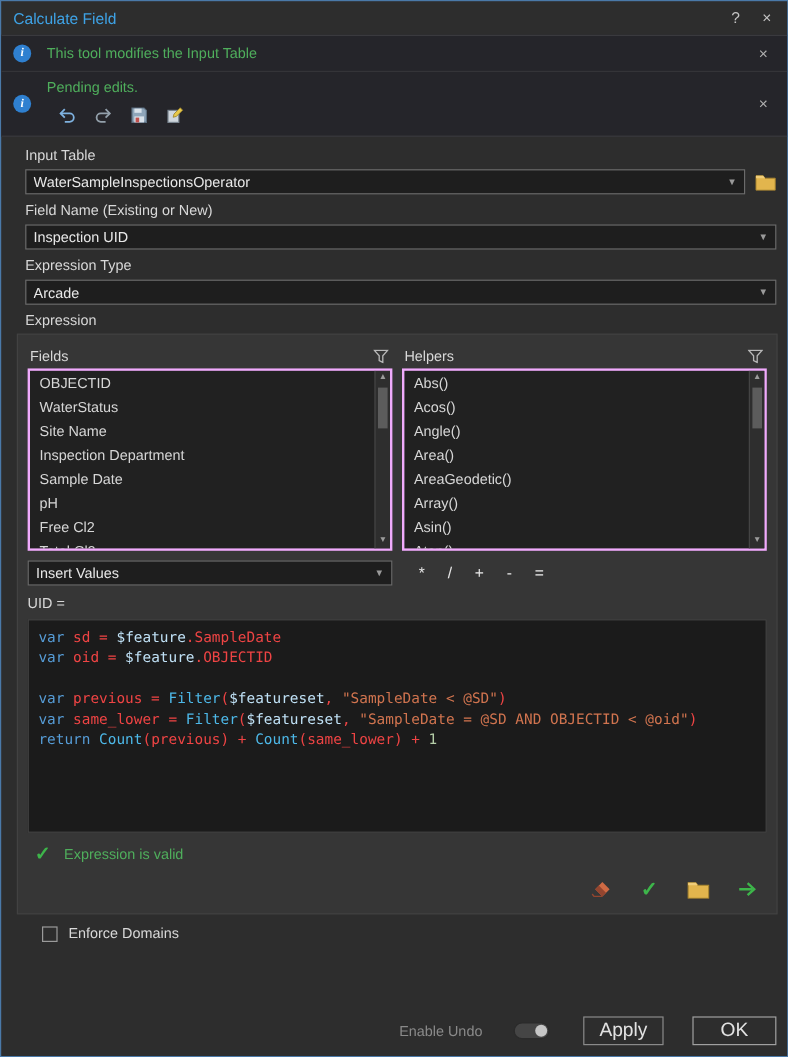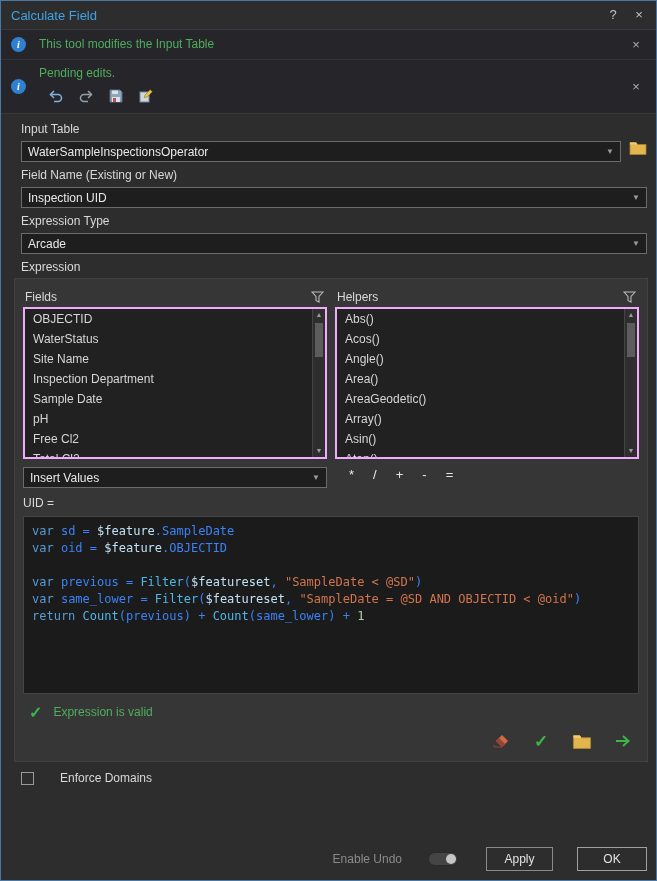--- a/index.html
+++ b/index.html
@@ -22,21 +22,21 @@
   .banner-close{margin-left:auto;color:#b0b0b0;width:20px;text-align:center;cursor:pointer;font-size:13px}
   .banner2{align-items:center;padding:6px 10px}
   .banner2-content{margin-left:13px;flex:1}
   .edit-toolbar{display:flex;gap:12px;margin:6px 0 2px 8px;align-items:center}
   .tool-ic{width:18px;height:18px;display:inline-flex;align-items:center;justify-content:center;cursor:pointer}
 
   
   .form{padding:8px 9px 0 20px}
   .form-group{margin-bottom:6px}
   .form-label{color:#d8d8d8;line-height:15px;margin-bottom:4px}
-  .field-row{display:flex;align-items:flex-start}
+  .field-row{display:flex;align-items:center}
   .combo{flex:1;height:21px;background:#1e1e1e;border:1px solid #6b6b6b;display:flex;align-items:center;
     padding:0 6px;color:#e8e8e8;cursor:pointer;min-width:0}
   .combo-text{flex:1;white-space:nowrap;overflow:hidden}
   .combo-arrow{color:#9a9a9a;font-size:8px;margin-left:6px}
   .folder-btn{margin-left:8px;display:inline-flex;cursor:pointer}
 
   .section-label{margin:4px 0 3px 20px;line-height:15px}
 
   
   .expr-panel{margin:0 8px 0 13px;background:#363636;border:1px solid #424242;padding:8px}
@@ -45,54 +45,54 @@
   .col-header{display:flex;align-items:center;justify-content:space-between;height:20px;padding:0 3px 0 2px}
   .funnel{cursor:pointer;display:inline-flex}
   .listbox{position:relative;height:152px;background:#212121;border:2px solid #f0abfc;overflow:hidden}
   .list-items{position:absolute;left:0;top:0;right:14px;bottom:0;overflow:hidden}
   .list-item{height:20px;line-height:20px;padding-left:8px;color:#d6d6d6;white-space:nowrap;cursor:pointer}
   .vscroll{position:absolute;top:0;right:0;bottom:0;width:13px;background:#2e2e2e;border-left:1px solid #444}
   .sarr{position:absolute;left:0;right:0;height:12px;font-size:7px;color:#9c9c9c;text-align:center;line-height:12px;cursor:pointer}
   .sarr.up{top:0}.sarr.down{bottom:0}
   .sthumb{position:absolute;left:2px;right:2px;top:14px;height:34px;background:#5c5c5c;cursor:pointer}
 
-  .insert-row{display:flex;margin-top:8px}
+  .insert-row{display:flex;align-items:center;margin-top:8px}
   .insert-combo{flex:none;width:calc(50% - 4px)}
   .operators{display:flex;gap:19px;margin-left:22px;color:#e8e8e8;font-size:13px}
   .operators .op-item{cursor:pointer}
 
   .uid-label{margin-top:8px;line-height:15px}
 
   .code-editor{margin-top:5px;height:178px;background:#1b1b1b;border:1px solid #444;padding:6px 8px;
     font-family:"DejaVu Sans Mono",monospace;font-size:12px;line-height:17px;overflow:hidden;cursor:text}
   .tok-kw{color:#569cd6}
   .tok-fn{color:#4db8e8}
   .tok-gl{color:#bfe0f5}
   .tok-str{color:#d1744f}
   .tok-num{color:#b5cea8}
-  .tok-pl{color:#3b82f6}
+  .tok-pl{color:#ef4444}
 
   .valid-row{display:flex;align-items:center;gap:11px;margin:9px 0 0 6px;height:18px}
   .valid-check{color:#3db54a;font-size:16px;font-weight:bold}
   .valid-text{color:#4fae5c}
 
   .expr-actions{display:flex;justify-content:flex-end;align-items:center;gap:17px;margin-top:8px;height:24px;padding-right:4px}
   .action-btn{display:inline-flex;align-items:center;justify-content:center;width:24px;height:24px;cursor:pointer}
   .check-glyph{color:#3db54a;font-size:17px;font-weight:bold}
 
-  .enforce-row{display:flex;align-items:center;gap:26px;margin:9px 0 0 20px}
+  .enforce-row{display:flex;align-items:center;gap:9px;margin:9px 0 0 34px}
   .checkbox{width:13px;height:13px;border:1px solid #9a9a9a;background:#2d2d2d;cursor:pointer}
 
   
   .footer{position:absolute;right:9px;bottom:9px;display:flex;align-items:center;gap:24px}
   .enable-undo-label{color:#8a8a8a;margin-right:2px}
   .toggle{position:relative;width:30px;height:14px;border-radius:8px;background:#454545;border:1px solid #2a2a2a;cursor:pointer;margin-right:4px}
   .knob{position:absolute;right:1px;top:1px;width:10px;height:10px;border-radius:50%;background:#c6c6c6}
   .btn{width:67px;height:24px;background:#2d2d2d;border:1px solid #8a8a8a;color:#e2e2e2;
-    font-family:"Liberation Sans",sans-serif;font-size:12px;cursor:pointer}
+    font-family:"Liberation Sans",sans-serif;font-size:16px;cursor:pointer}
   .btn.ok{width:70px;border-color:#a0a0a0}
 </style>
 </head>
 <body>
 
 <div class="dialog">
 
   <div class="titlebar">
     <span class="title">Calculate Field</span>
     <span class="tb-btn">?</span>

